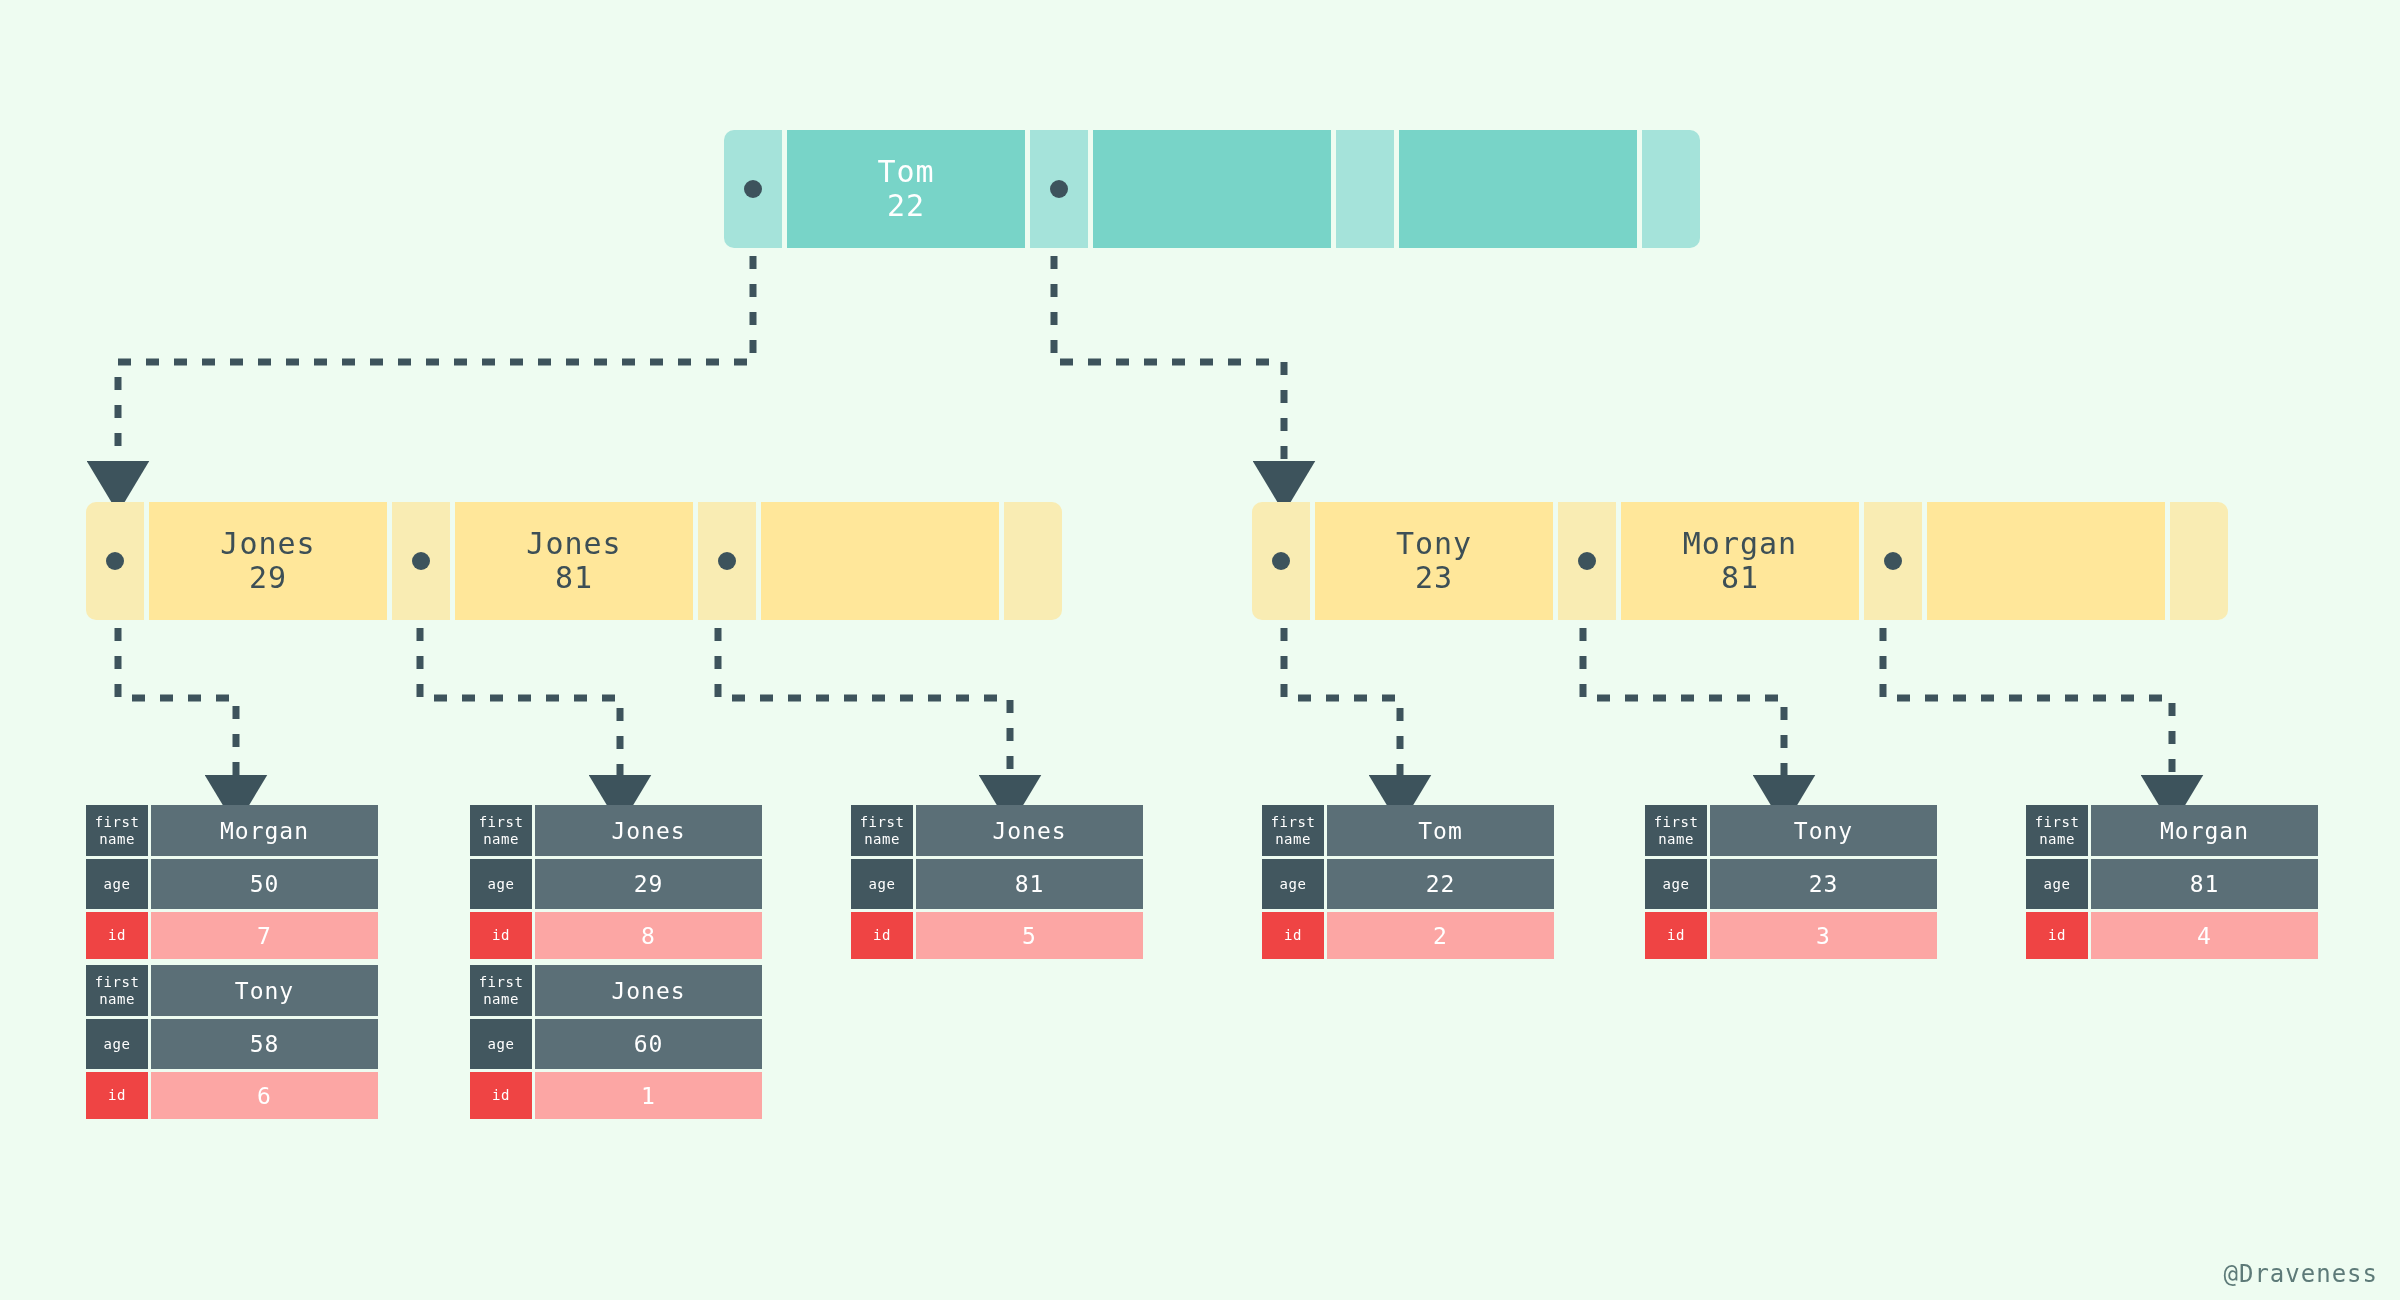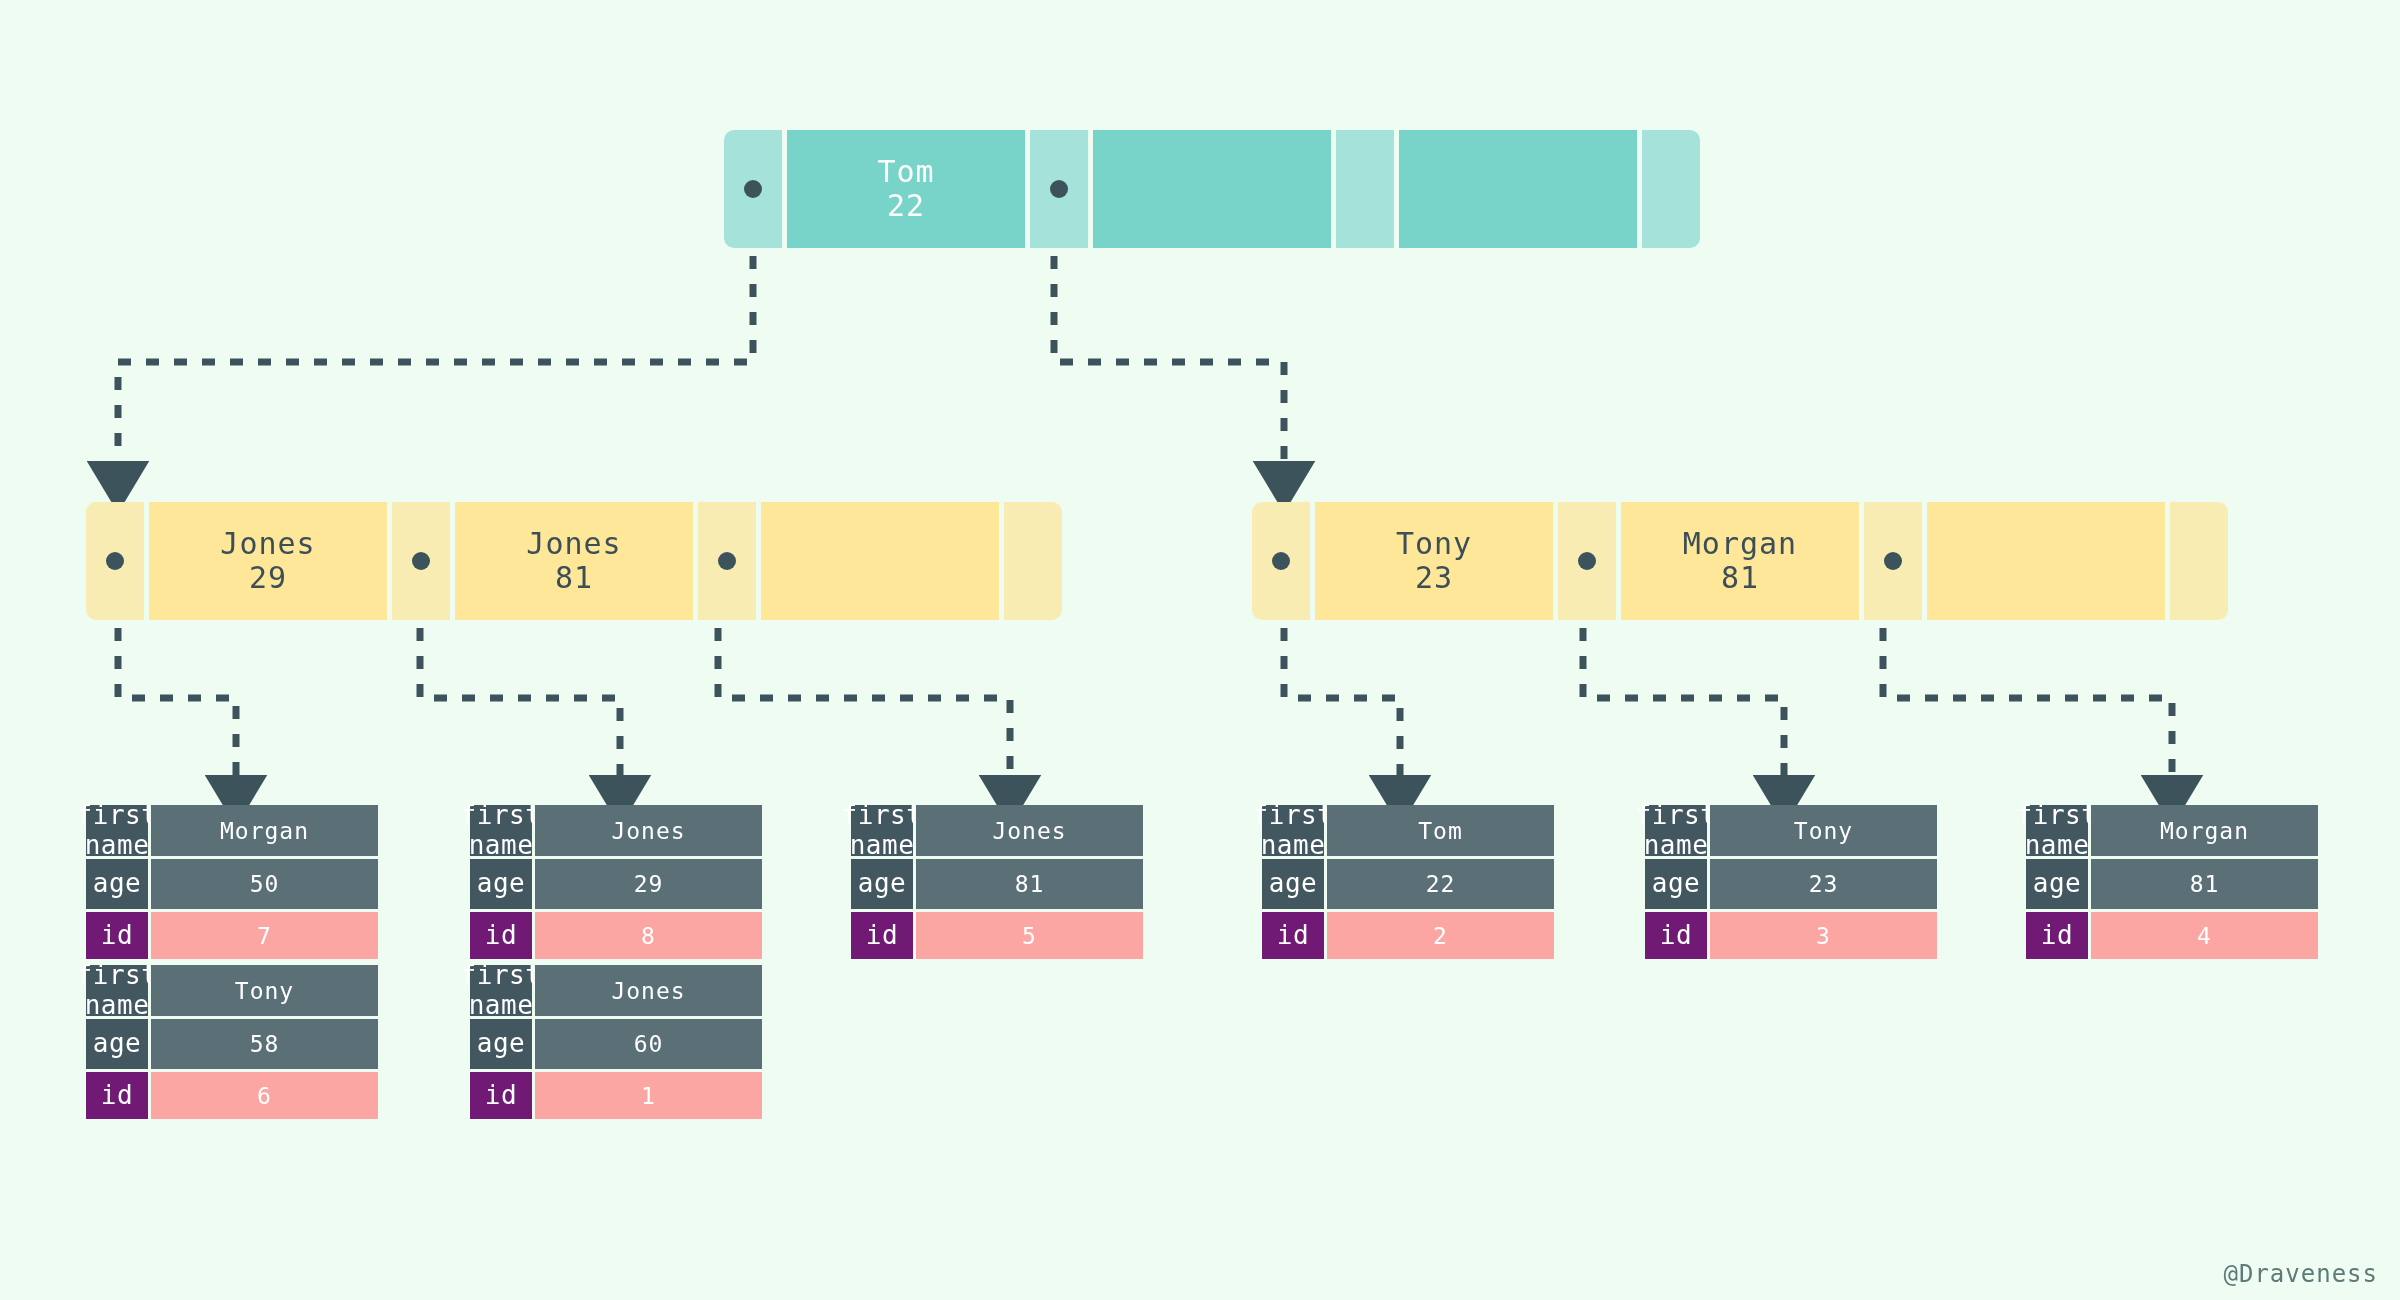--- a/index.html
+++ b/index.html
@@ -32,24 +32,24 @@
   .kval{font-size:30px;line-height:1.12;letter-spacing:1px;}
 
   .dot{width:18px;height:18px;border-radius:50%;background:#3d535c;}
 
   
   .leaf{position:absolute;}
   .lrow{display:flex;width:100%;margin-bottom:3px;}
   .lrow:last-child{margin-bottom:0;}
   .lk,.lv{display:flex;align-items:center;justify-content:center;box-sizing:border-box;
           color:#ffffff;text-align:center;}
-  .lk{width:62px;flex:0 0 62px;margin-right:3px;background:#42575f;font-size:26px;
+  .lk{width:62px;flex:0 0 62px;margin-right:3px;background:#42575f;font-size:14px;
       line-height:1.15;letter-spacing:.5px;}
   .lv{flex:1 1 auto;background:#5b6f77;font-size:23px;letter-spacing:1px;}
-  .lrow.idrow .lk{background:#701a75;}
+  .lrow.idrow .lk{background:#ef4444;}
   .lrow.idrow .lv{background:#fca6a4;}
   .lk .two{display:block;}
 
   .watermark{position:absolute;right:22px;bottom:12px;color:#5d7a78;
              font-size:24px;letter-spacing:1px;}
 </style>
 </head>
 <body>
 
 <div id="stage">

